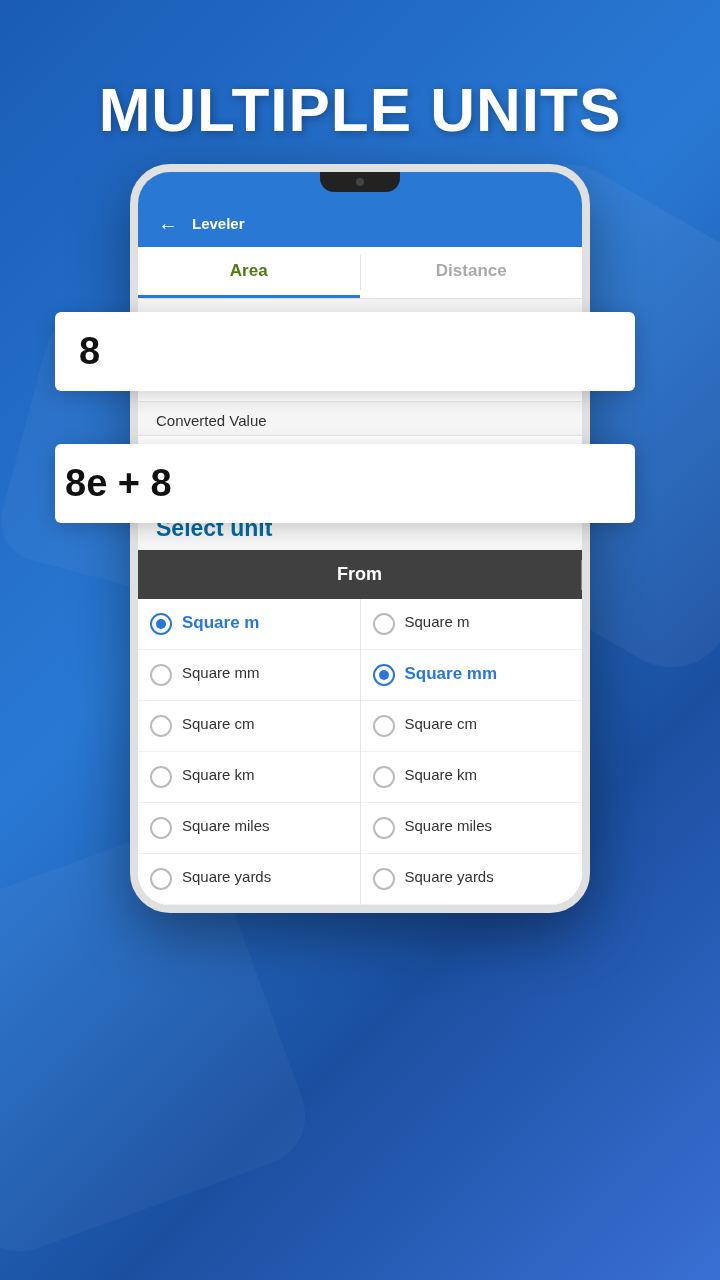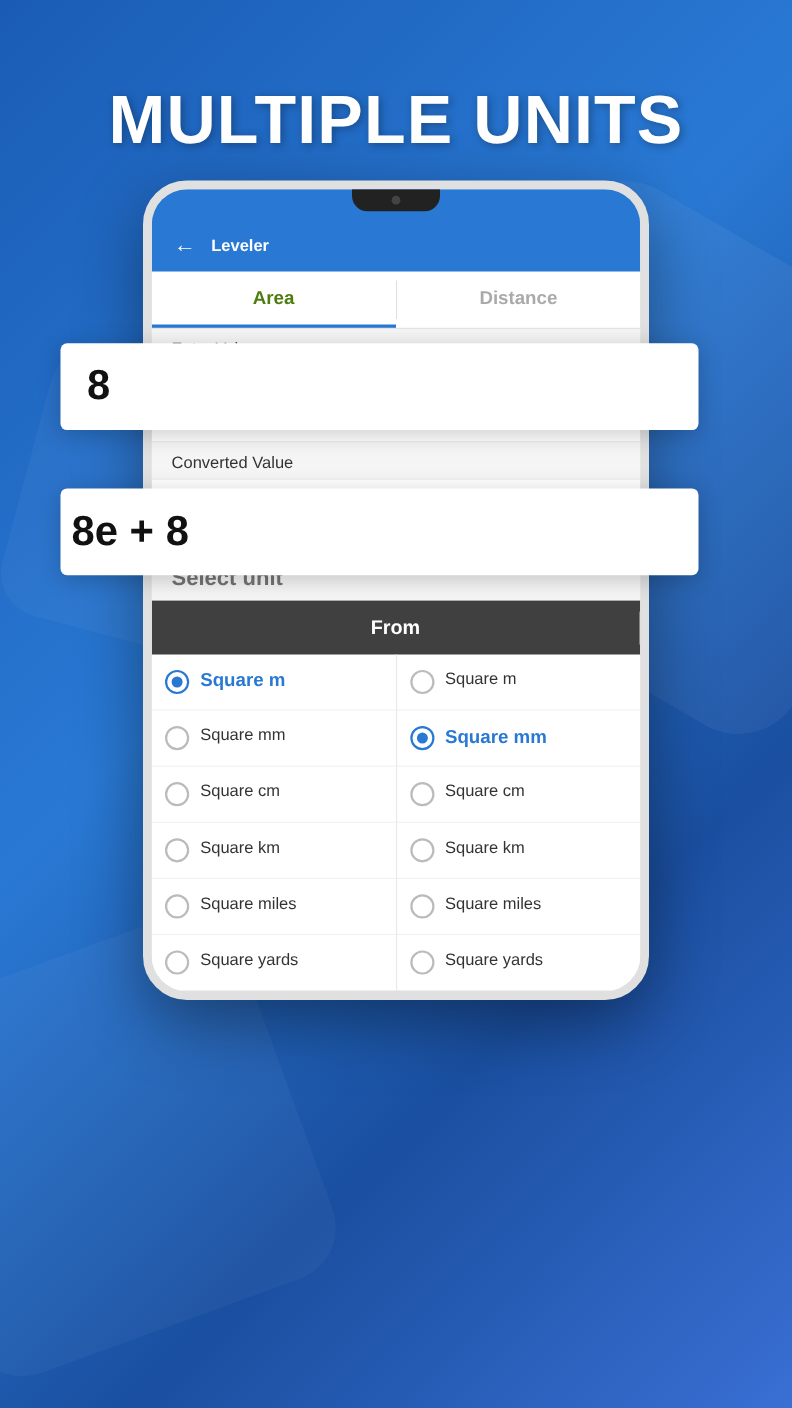--- a/index.html
+++ b/index.html
@@ -161,22 +161,22 @@
       padding: 10px 18px 6px 18px;
       font-size: 15px;
       color: #333;
       font-weight: 500;
     }
 
     
     .select-unit-label {
       background: #f5f5f5;
       padding: 10px 18px 8px 18px;
-      font-size: 20px;
-      color: #737373;
+      font-size: 23px;
+      color: #0369a1;
       font-weight: 700;
     }
 
     
     .unit-panel {
       background: white;
     }
 
     .unit-columns-header {
       background: #404040;

